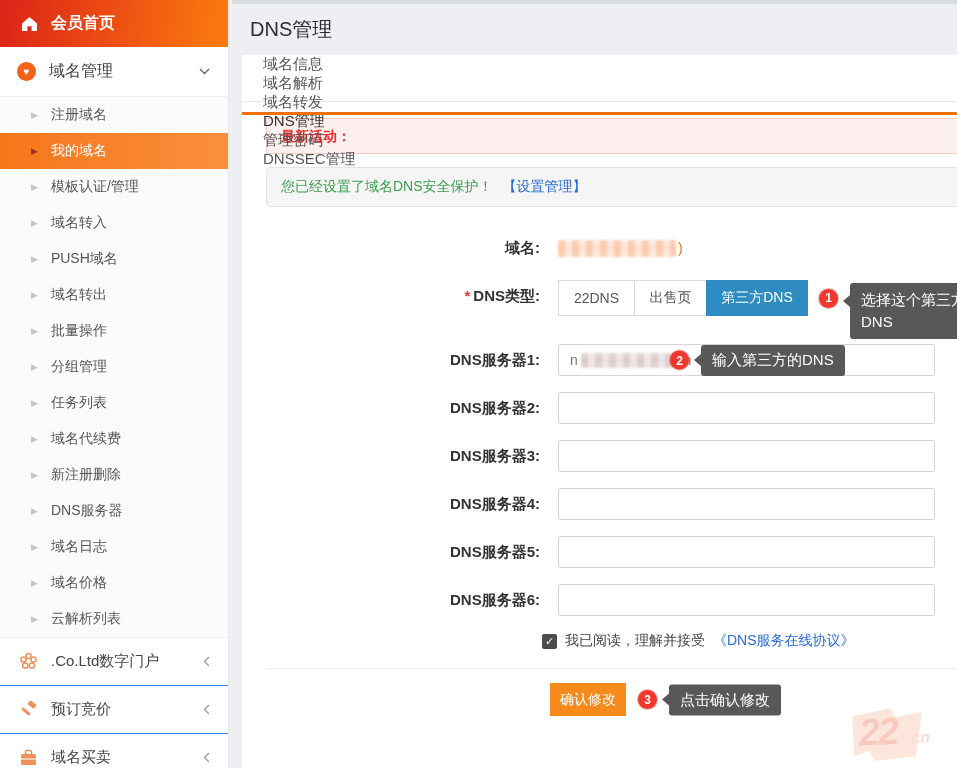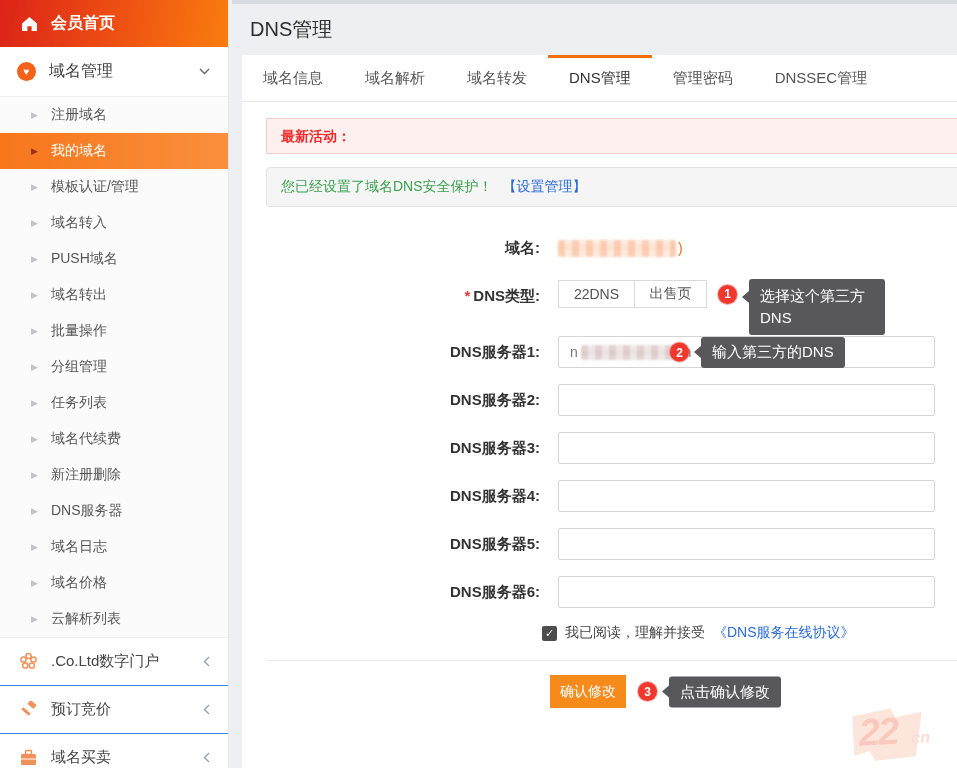--- a/index.html
+++ b/index.html
@@ -28,21 +28,21 @@
   .sb-group { height:48px; display:flex; align-items:center; gap:13px; padding:0 18px 0 19px;
     background:#fff; border-bottom:1px solid #3b82f6; color:#454545; font-size:15px; cursor:pointer; }
   .sb-group .grow { flex:1; }
 
   
   .main { position:absolute; left:232px; top:0; right:0; height:768px;
     border-top:4px solid #d9dce1; background:#edeff2; }
   .title-band { height:51px; padding:12px 0 0 18px; font-size:20px; color:#2e2e2e; }
   .panel { margin-left:10px; background:#fff; min-height:713px; position:relative; }
 
-  .tabs { height:47px; display:flex; align-items:stretch; border-bottom:1px solid #e8e8e8; background:#fff; }
+  .tabs { height:47px; display:flex; align-items:stretch; border-bottom:1px solid #e8e8e8; background:#fff;flex-direction:column; }
   .tab { padding:0 21px; display:flex; align-items:center; font-size:15px; color:#555; cursor:pointer;
     position:relative; }
   .tab.active { color:#333; }
   .tab.active::before { content:""; position:absolute; left:0; right:0; top:0; height:3px; background:#f2700c; }
 
   .notice-pink { margin:16px -20px 0 24px; background:#fdf0ef; border:1px solid #f0caca;
     padding:2px 14px; font-size:14px; line-height:30px; display:flex; }
   .np-label { color:#ef2b2b; font-weight:bold; white-space:nowrap; }
   .np-lines { color:#dd5a52; }
   .np-link { color:#2a6bd8; text-decoration:none; margin-left:4px; cursor:pointer; }
@@ -64,21 +64,21 @@
     background:
       repeating-linear-gradient(90deg, rgba(250,178,138,.55) 0 7px, rgba(252,226,208,.5) 7px 14px),
       repeating-linear-gradient(0deg, rgba(253,236,226,.7) 0 6px, rgba(249,198,168,.45) 6px 12px); }
   .mosaic-tail { color:#f2700c; font-size:14px; margin-left:2px; }
   .mosaic-gray { width:96px; height:15px;
     background:
       repeating-linear-gradient(90deg, rgba(205,178,178,.5) 0 7px, rgba(236,226,226,.6) 7px 14px),
       repeating-linear-gradient(0deg, rgba(244,238,238,.7) 0 5px, rgba(214,192,192,.45) 5px 10px); }
 
   .seg-group { display:flex; }
-  .seg { height:28px; background:#fff; border:1px solid #d9d9d9; font-size:14px; color:#555;
+  .seg { height:36px; background:#fff; border:1px solid #d9d9d9; font-size:14px; color:#555;
     cursor:pointer; font-family:inherit; }
   .seg + .seg { margin-left:-1px; }
   .seg.s0 { width:77px; }
   .seg.s1 { width:73px; }
   .seg.s2 { width:102px; }
   .seg.selected { background:#2e8cc3; border-color:#2e8cc3; color:#fff; position:relative; z-index:1; }
 
   .text-input { width:377px; height:32px; border:1px solid #d5d5d5; border-radius:2px;
     font-size:14px; padding:0 10px; color:#555; background:#fff; }
   .input-wrap { position:relative; }
@@ -280,20 +280,21 @@
           <span class="mosaic-tail">)</span>
         </div>
       </div>
 
       <div class="form-row" style="margin-bottom:28px;">
         <div class="form-label"><span class="req">*</span><span>DNS类型:</span></div>
         <div class="form-ctrl">
           <div class="seg-group">
             <button class="seg s0">22DNS</button>
             <button class="seg s1">出售页</button>
+            <button class="seg s2 selected">第三方DNS</button>
           </div>
           <div class="anno anno-after-seg">
             <span class="badge">1</span>
             <div class="tip tip-1">选择这个第三方DNS</div>
           </div>
         </div>
       </div>
 
       <div class="form-row">
         <div class="form-label">DNS服务器1:</div>

